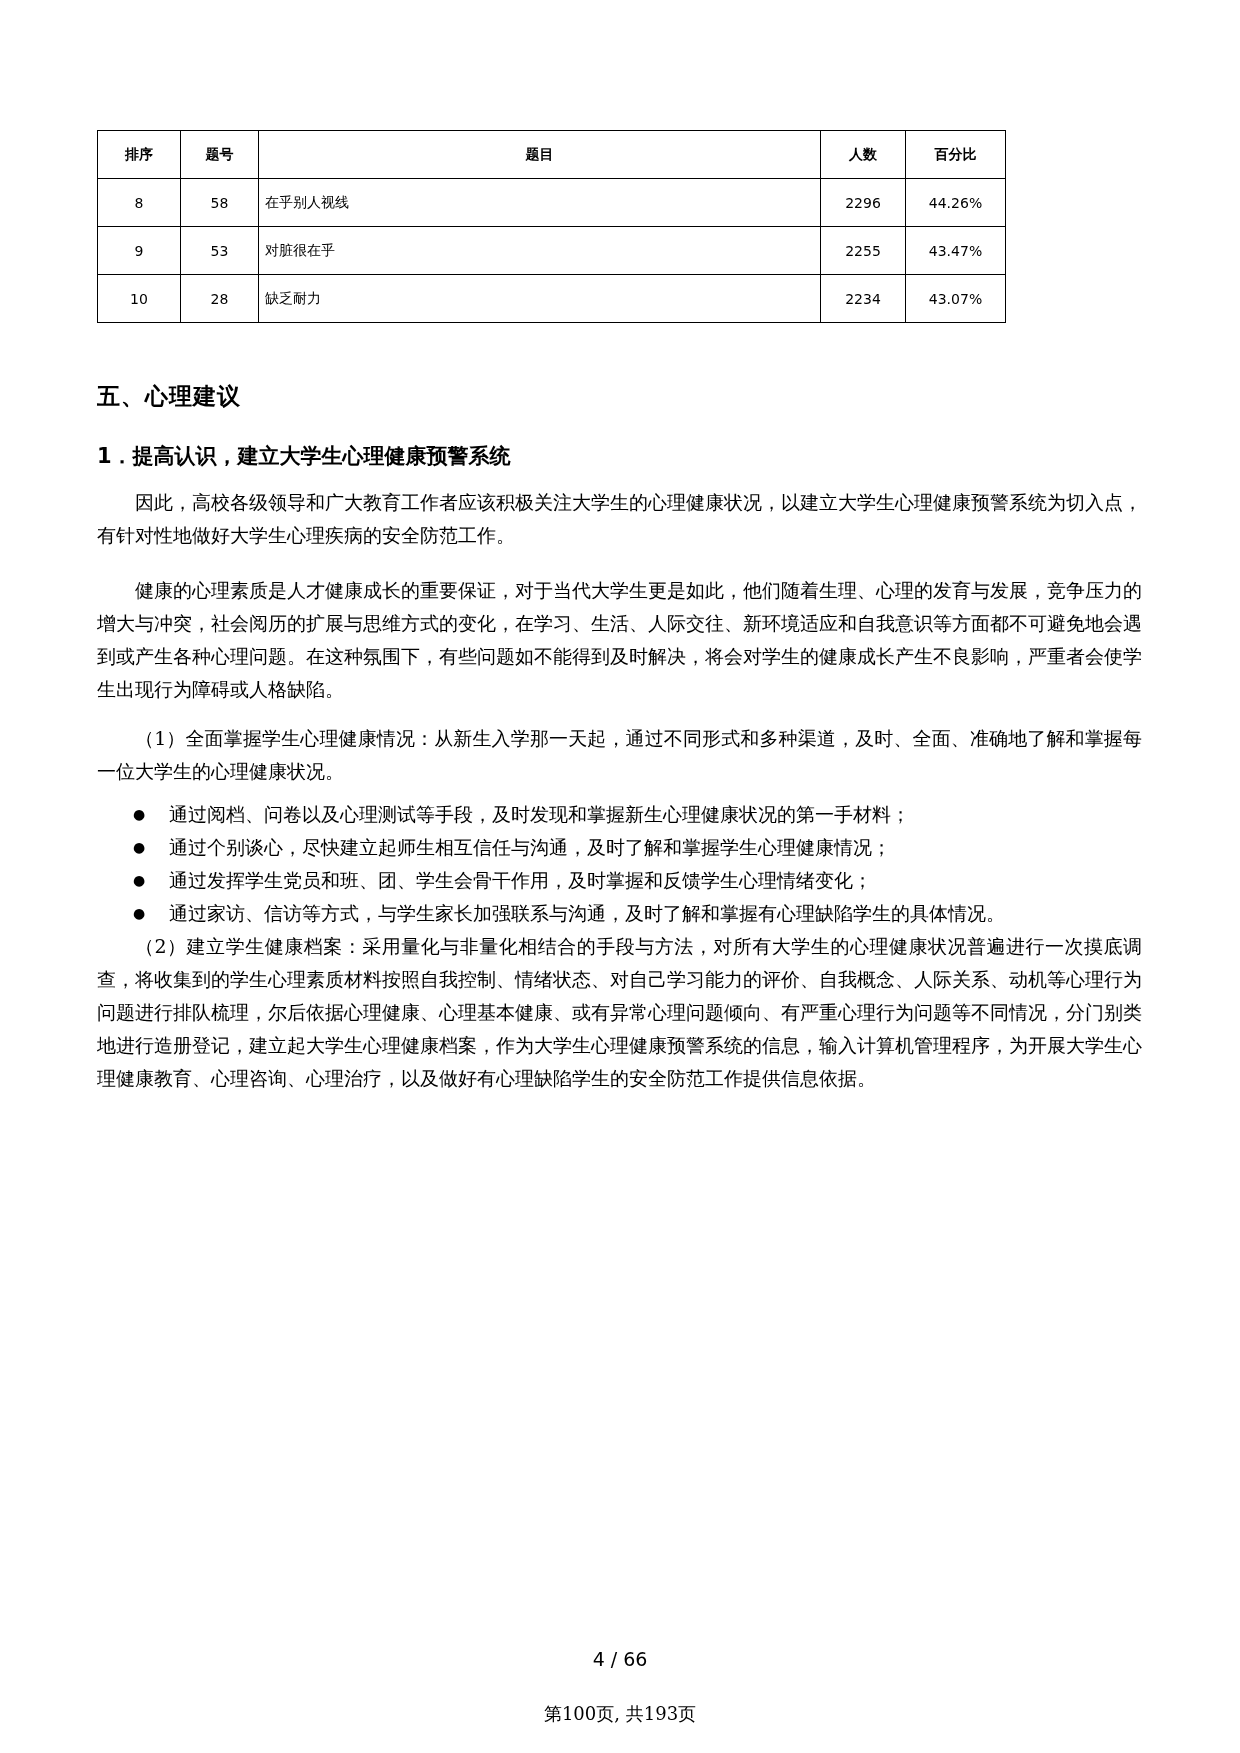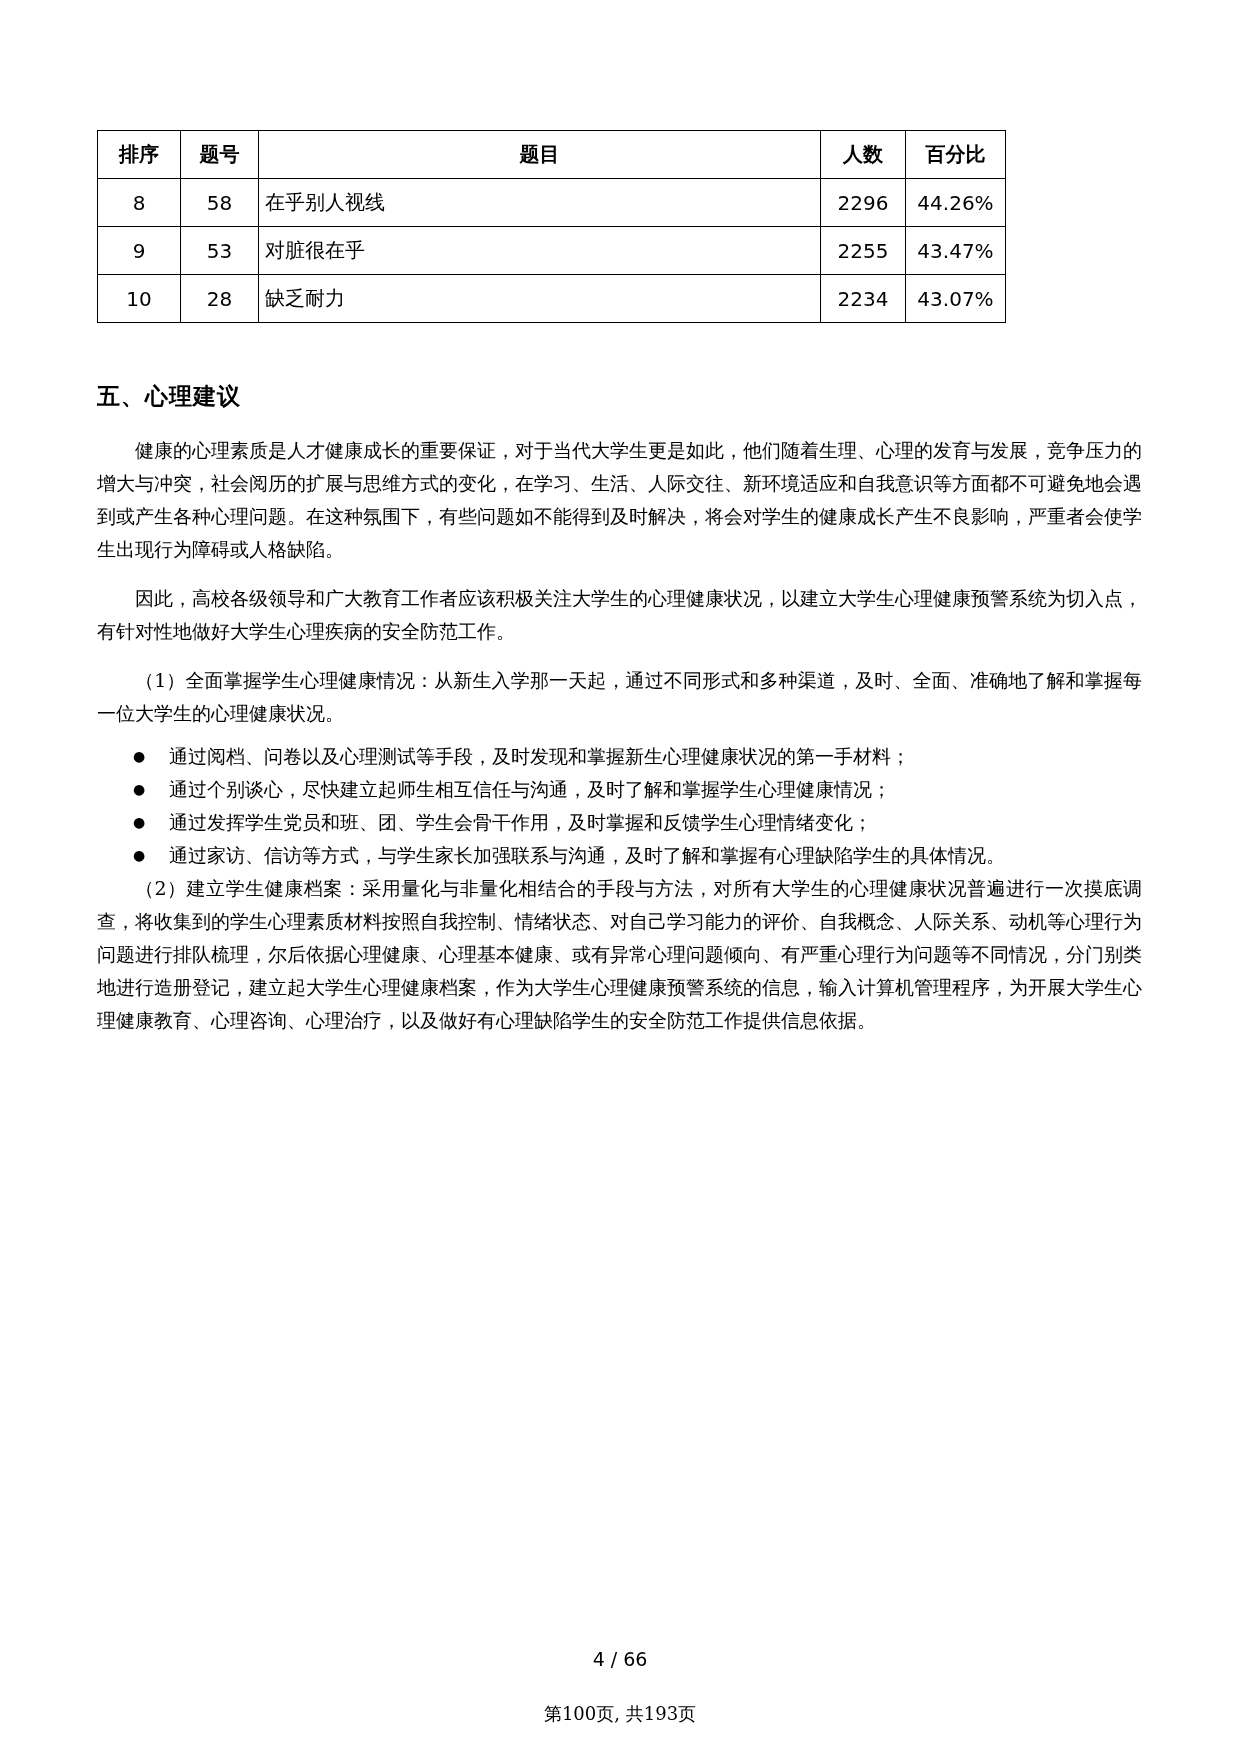--- a/index.html
+++ b/index.html
@@ -15,21 +15,21 @@
   .page {
     padding: 130px 98px 0 97px;
   }
 
   
   table.doc-table {
     border-collapse: collapse;
     width: 908px;
     table-layout: fixed;
     font-family: "DejaVu Sans", "Liberation Sans", sans-serif;
-    font-size: 20px;
+    font-size: 14px;
     padding-left: 24px;
   }
   table.doc-table th,
   table.doc-table td {
     border: 1.5px solid #000000;
     height: 48px;
     padding: 2px 6px;
     vertical-align: middle;
     text-align: center;
   }
@@ -147,24 +147,25 @@
         <td>28</td>
         <td class="cell-title">缺乏耐力</td>
         <td>2234</td>
         <td>43.07%</td>
       </tr>
     </tbody>
   </table>
 
   <h1 class="sec-heading">五、心理建议</h1>
 
+  <h2 class="sub-heading">1．提高认识，建立大学生心理健康预警系统</h2>
+
+  <p class="body-para">因此，高校各级领导和广大教育工作者应该积极关注大学生的心理健康状况，以建立大学生心理健康预警系统为切入点，有针对性地做好大学生心理疾病的安全防范工作。</p>
 
   <p class="body-para first">健康的心理素质是人才健康成长的重要保证，对于当代大学生更是如此，他们随着生理、心理的发育与发展，竞争压力的增大与冲突，社会阅历的扩展与思维方式的变化，在学习、生活、人际交往、新环境适应和自我意识等方面都不可避免地会遇到或产生各种心理问题。在这种氛围下，有些问题如不能得到及时解决，将会对学生的健康成长产生不良影响，严重者会使学生出现行为障碍或人格缺陷。</p>
-
-  <p class="body-para">因此，高校各级领导和广大教育工作者应该积极关注大学生的心理健康状况，以建立大学生心理健康预警系统为切入点，有针对性地做好大学生心理疾病的安全防范工作。</p>
 
   <p class="body-para">（1）全面掌握学生心理健康情况：从新生入学那一天起，通过不同形式和多种渠道，及时、全面、准确地了解和掌握每一位大学生的心理健康状况。</p>
 
   <ul class="bullet-list">
     <li>
       <span class="bullet-mark">●</span>
       <span>通过阅档、问卷以及心理测试等手段，及时发现和掌握新生心理健康状况的第一手材料；</span>
     </li>
     <li>
       <span class="bullet-mark">●</span>

